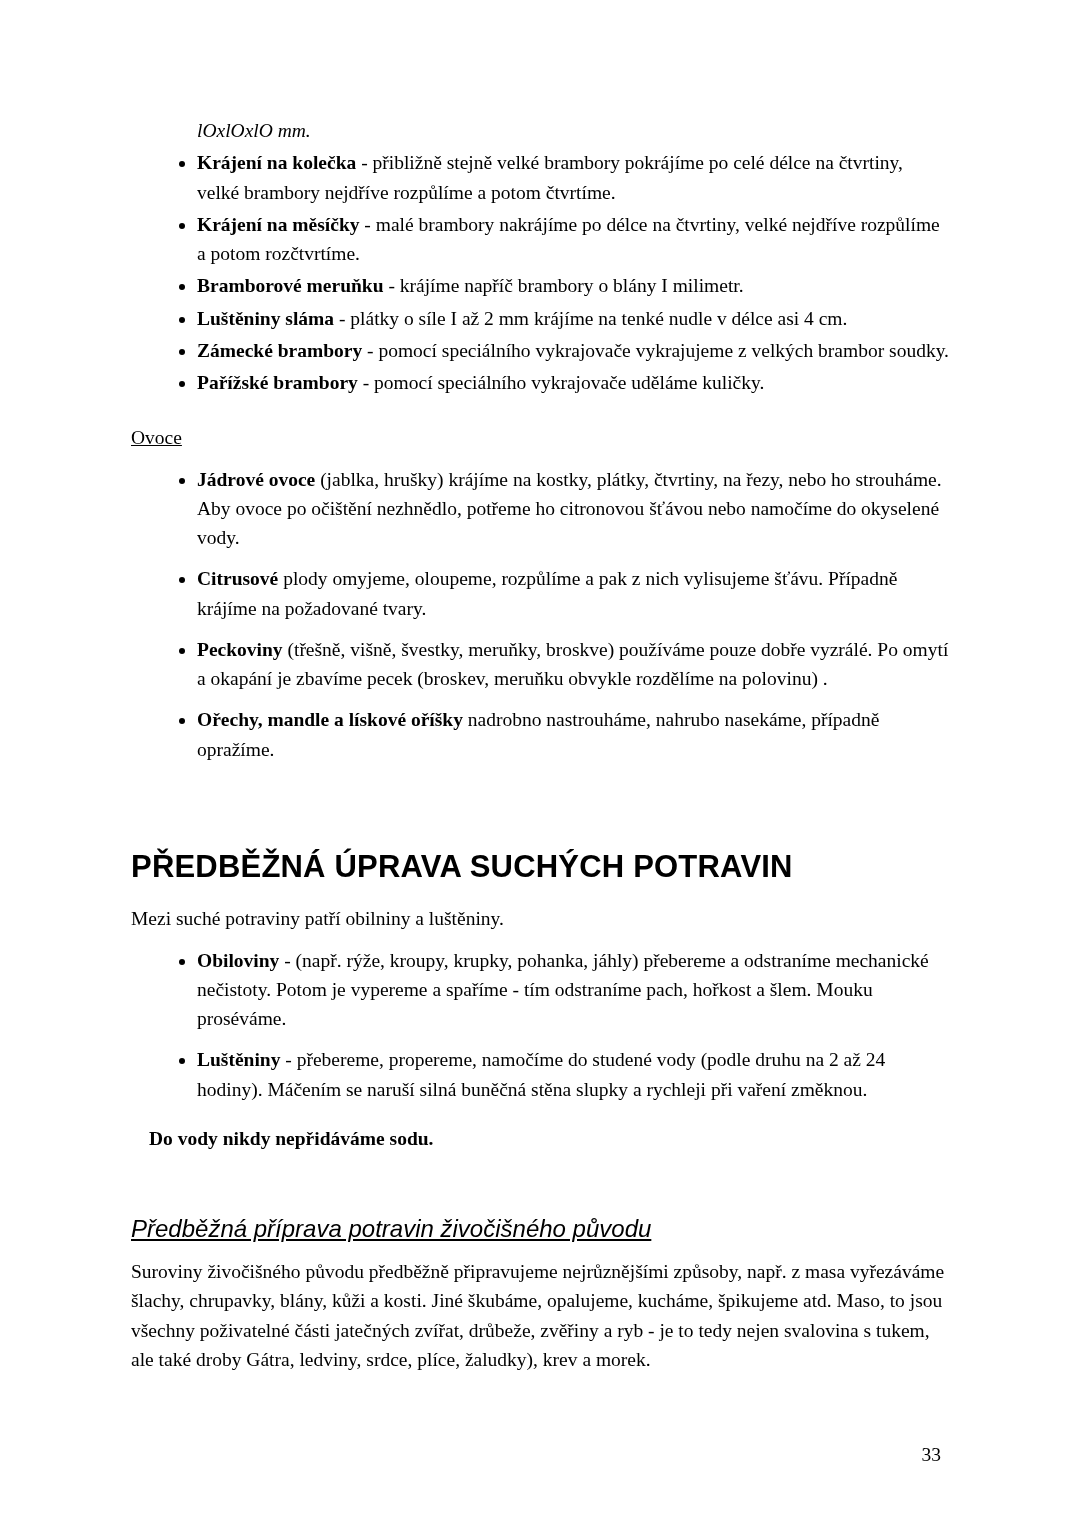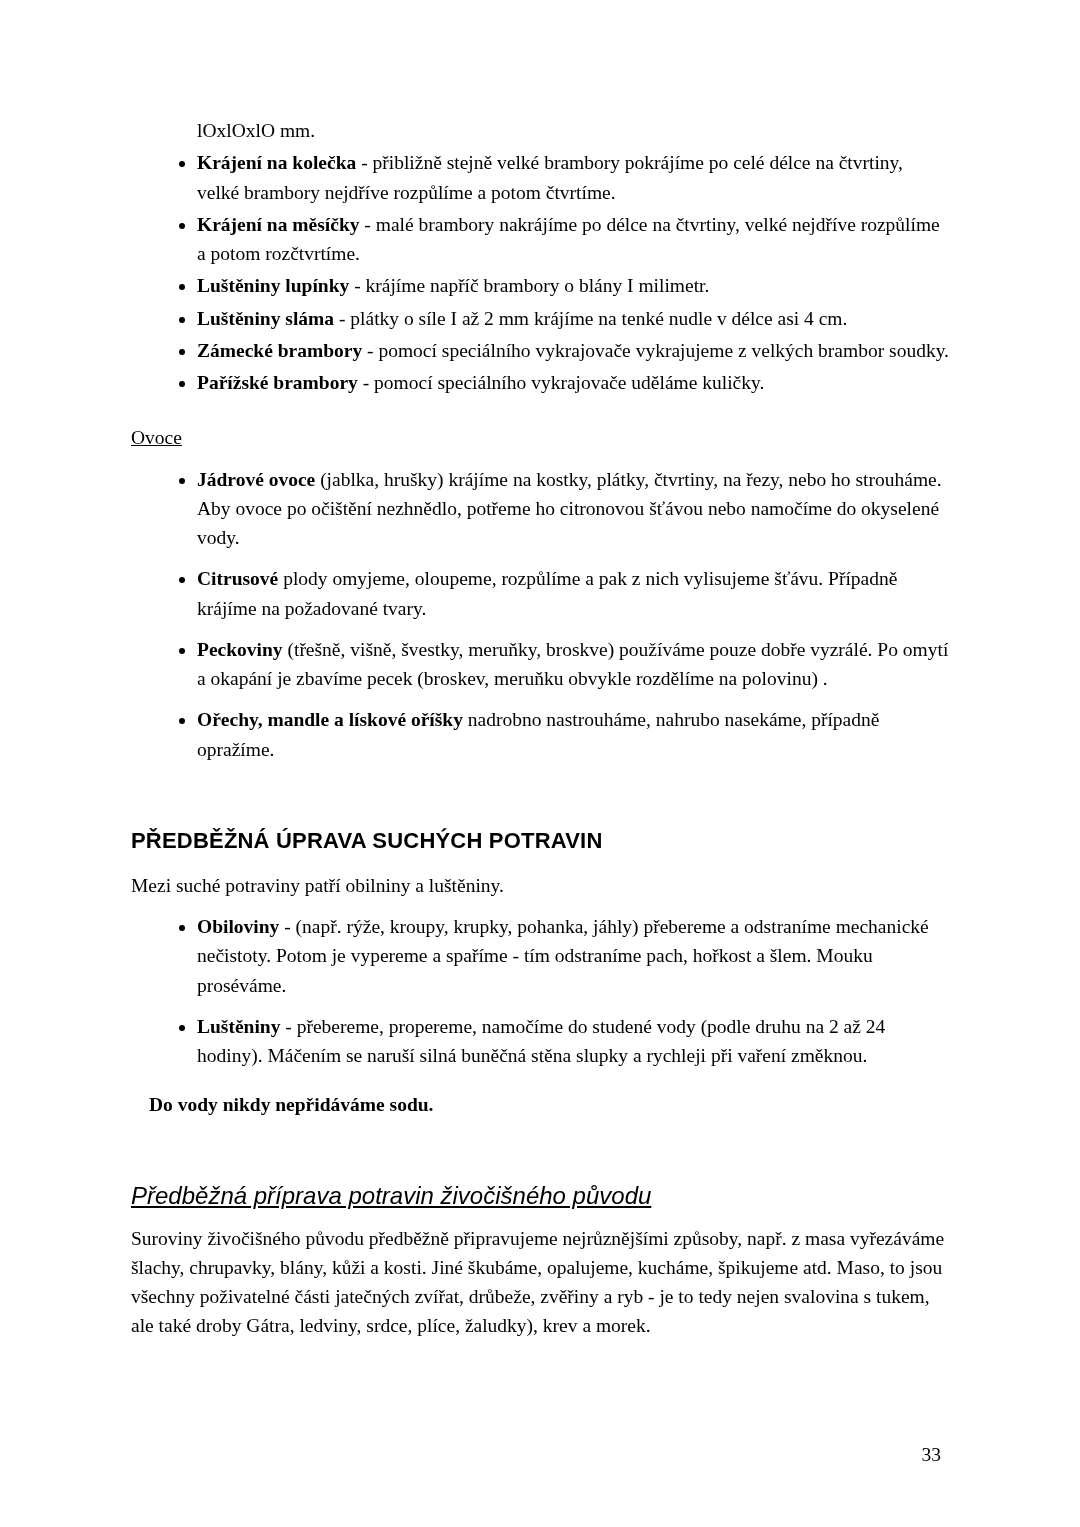--- a/index.html
+++ b/index.html
@@ -14,40 +14,41 @@
     line-height: 1.5;
     position: relative;
     overflow: hidden;
   }
   .page {
     padding: 116px 130px 0 131px;
   }
   .fragment {
     margin-left: 66px;
     margin-bottom: 0;
+    font-style: italic;
   }
   ul.bullets {
     margin: 0;
     padding-left: 66px;
     list-style: disc outside;
   }
   ul.tight > li { margin: 3px 0; }
   ul.spaced > li { margin: 12px 0; }
   .b { font-weight: bold; }
   .section-title-underline {
     font-weight: normal;
     text-decoration: underline;
     margin: 26px 0 0 0;
   }
   .intro { margin: 0 0 4px 0; }
   .sans-heading {
     font-family: "Liberation Sans", sans-serif;
     font-weight: bold;
-    font-size: 22px;
-    margin: 60px 0 14px 0;
+    font-size: 31px;
+    margin: 80px 0 14px 0;
     letter-spacing: 0.2px;
   }
   .italic-heading {
     font-family: "Liberation Sans", sans-serif;
     font-weight: normal;
     font-style: italic;
     font-size: 24px;
     text-decoration: underline;
     margin: 58px 0 10px 0;
   }
@@ -65,21 +66,21 @@
 </head>
 <body>
 
 <div class="page">
 
   <div class="fragment">lOxlOxlO mm.</div>
 
   <ul class="bullets tight">
     <li><span class="b">Krájení na kolečka</span><span> - přibližně stejně velké brambory pokrájíme po celé délce na čtvrtiny, velké brambory nejdříve rozpůlíme a potom čtvrtíme.</span></li>
     <li><span class="b">Krájení na měsíčky</span><span> - malé brambory nakrájíme po délce na čtvrtiny, velké nejdříve rozpůlíme a potom rozčtvrtíme.</span></li>
-    <li><span class="b">Luštěniny lupínky</span><span> - krájíme napříč brambory o blány I milimetr.</span></li>
+    <li><span class="b">Bramborové meruňku</span><span> - krájíme napříč brambory o blány I milimetr.</span></li>
     <li><span class="b">Luštěniny sláma</span><span> - plátky o síle I až 2 mm krájíme na tenké nudle v délce asi 4 cm.</span></li>
     <li><span class="b">Zámecké brambory</span><span> - pomocí speciálního vykrajovače vykrajujeme z velkých brambor soudky.</span></li>
     <li><span class="b">Pařížské brambory</span><span> - pomocí speciálního vykrajovače uděláme kuličky.</span></li>
   </ul>
 
   <div class="section-title-underline">Ovoce</div>
 
   <ul class="bullets spaced">
     <li><span class="b">Jádrové ovoce</span><span> (jablka, hrušky) krájíme na kostky, plátky, čtvrtiny, na řezy, nebo ho strouháme. Aby ovoce po očištění nezhnědlo, potřeme ho citronovou šťávou nebo namočíme do okyselené vody.</span></li>
     <li><span class="b">Citrusové</span><span> plody omyjeme, oloupeme, rozpůlíme a pak z nich vylisujeme šťávu. Případně krájíme na požadované tvary.</span></li>

